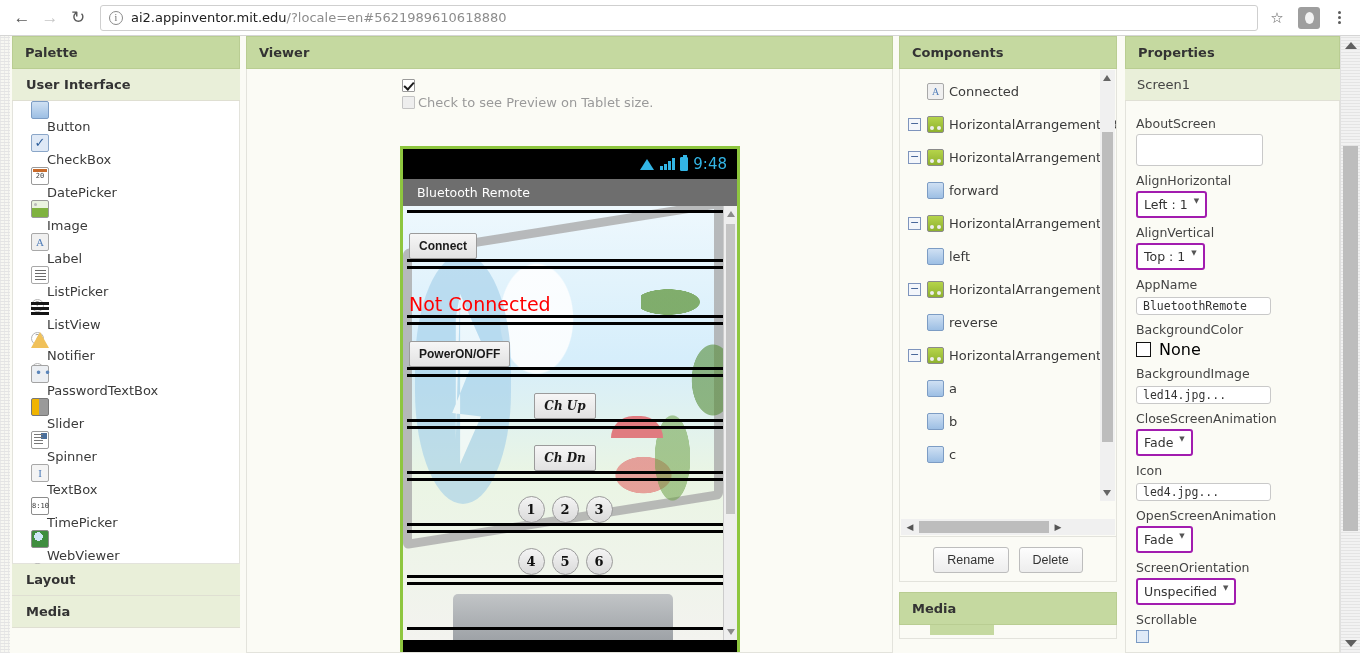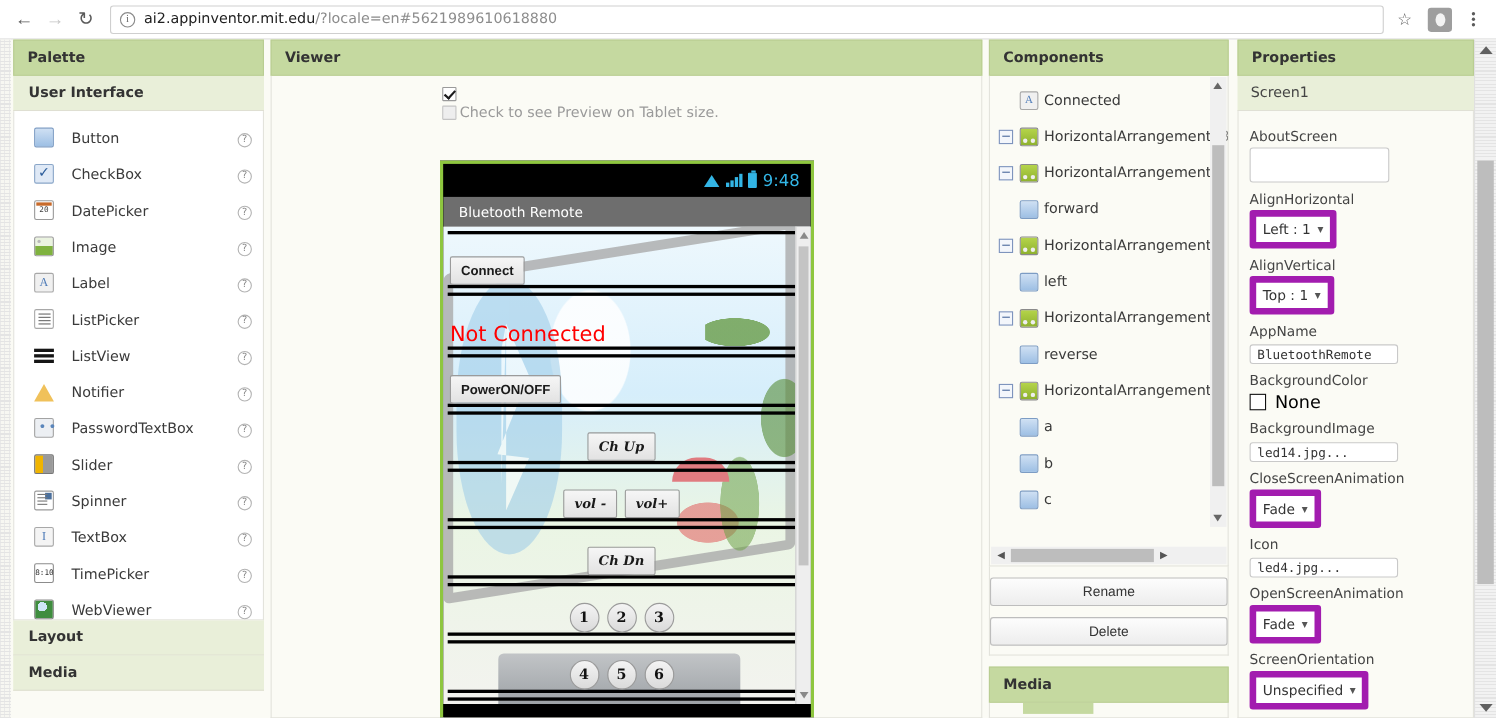--- a/index.html
+++ b/index.html
@@ -148,26 +148,27 @@
 
   
   .palette { width: 228px; flex: none; margin-left: 2px; }
   .palette-list {
     background: #fff;
     border: 1px solid #e3e3dc;
     border-top: none;
   }
   .pal-item {
     display: flex;
-    align-items: flex-end;
+    align-items: flex-start;
     height: 33px;
     padding: 0 10px 0 18px;
     font-size: 13px;
     color: #3a3a3a;
     cursor: pointer;
+    flex-direction: column;
   }
   .pal-item .pal-label { flex: 1; margin-left: 16px; }
   .pal-icon { width: 18px; height: 18px; flex: none; position: relative; }
   .help-q {
     width: 13px; height: 13px;
     border: 1px solid #b3b3b3;
     border-radius: 50%;
     color: #888;
     font-size: 9px;
     line-height: 11px;
@@ -464,21 +465,20 @@
   .tree-hscroll .th-left, .tree-hscroll .th-right {
     width: 18px; text-align: center; font-size: 9px; color: #555; cursor: pointer;
   }
   .tree-hscroll .th-thumb { height: 12px; width: 130px; background: #bdbdbd; }
   .tree-actions {
     display: flex; justify-content: center; gap: 10px;
     padding: 10px 0 8px;
     background: #fbfbf5;
     border: 1px solid #e3e3dc;
     border-top: none;
-    flex-direction: column;
   }
   .sbtn {
     background: linear-gradient(#fdfdfd,#ededed);
     border: 1px solid #bdbdbd;
     border-radius: 3px;
     font-size: 12.5px;
     color: #333;
     padding: 5px 13px;
     cursor: pointer;
   }
@@ -516,22 +516,22 @@
   }
   .prop-textarea {
     width: 127px; height: 32px;
     border: 1px solid #c9c9c9;
     border-radius: 3px;
     background: #fff;
     resize: none;
     position: relative;
   }
   .prop-select {
-    display: inline-flex; align-items: center;
-    border: 6px solid #a21caf;
+    display: inline-flex; align-items: flex-start;
+    border: 2px solid #a21caf;
     border-radius: 3px;
     background: #fff;
     font-size: 12.5px;
     color: #333;
     padding: 4px 6px;
     cursor: pointer;
     gap: 6px;
   }
   .prop-select .caret { font-size: 7px; color: #555; }
   .prop-color { display: flex; align-items: center; gap: 8px; margin-top: 3px; }
@@ -685,24 +685,20 @@
               <button class="btn3d">Connect</button>
             </div>
             <div class="arr tall">
               <span class="lbl-notconn">Not Connected</span>
             </div>
             <div class="arr mid">
               <button class="btn3d">PowerON/OFF</button>
             </div>
             <div class="arr mid center">
               <button class="btn3d ital">Ch Up</button>
-            </div>
-            <div class="arr mid center">
-              <button class="btn3d ital">vol -</button>
-              <button class="btn3d ital">vol+</button>
             </div>
             <div class="arr mid center">
               <button class="btn3d ital">Ch Dn</button>
             </div>
             <div class="arr mid center">
               <span class="circ">1</span>
               <span class="circ">2</span>
               <span class="circ">3</span>
             </div>
             <div class="arr mid center">

